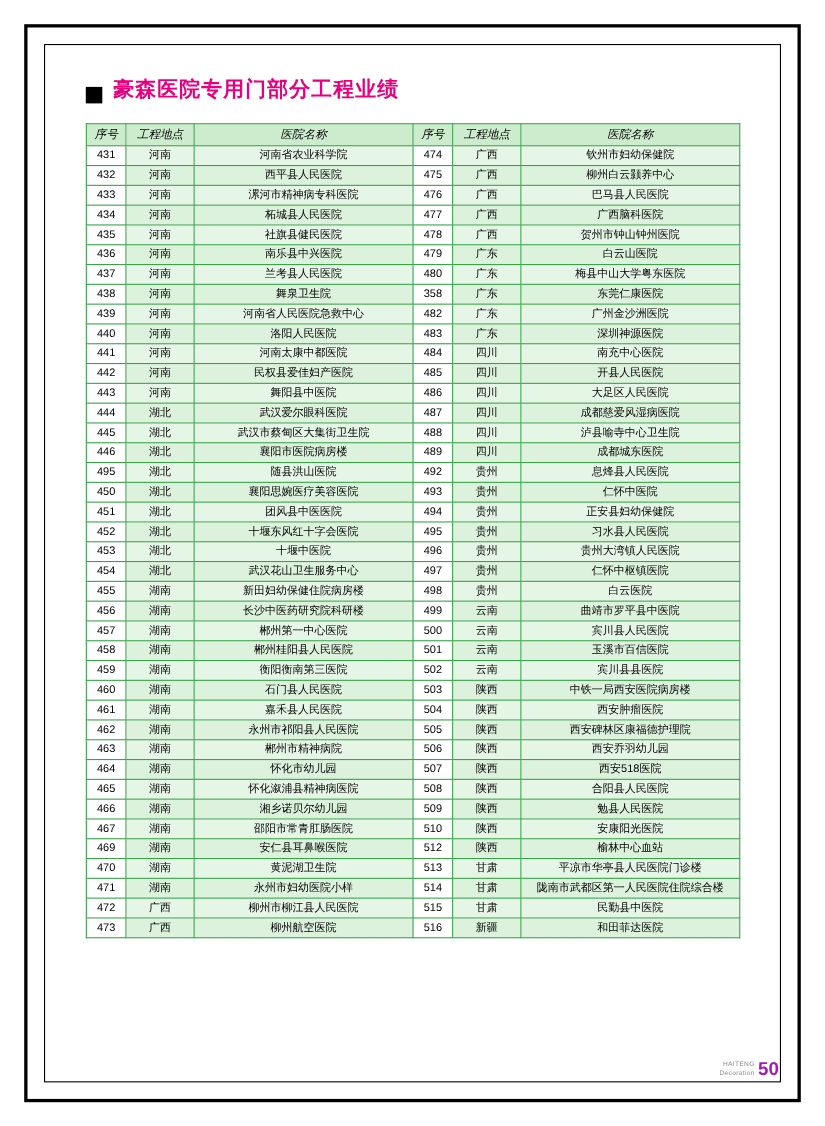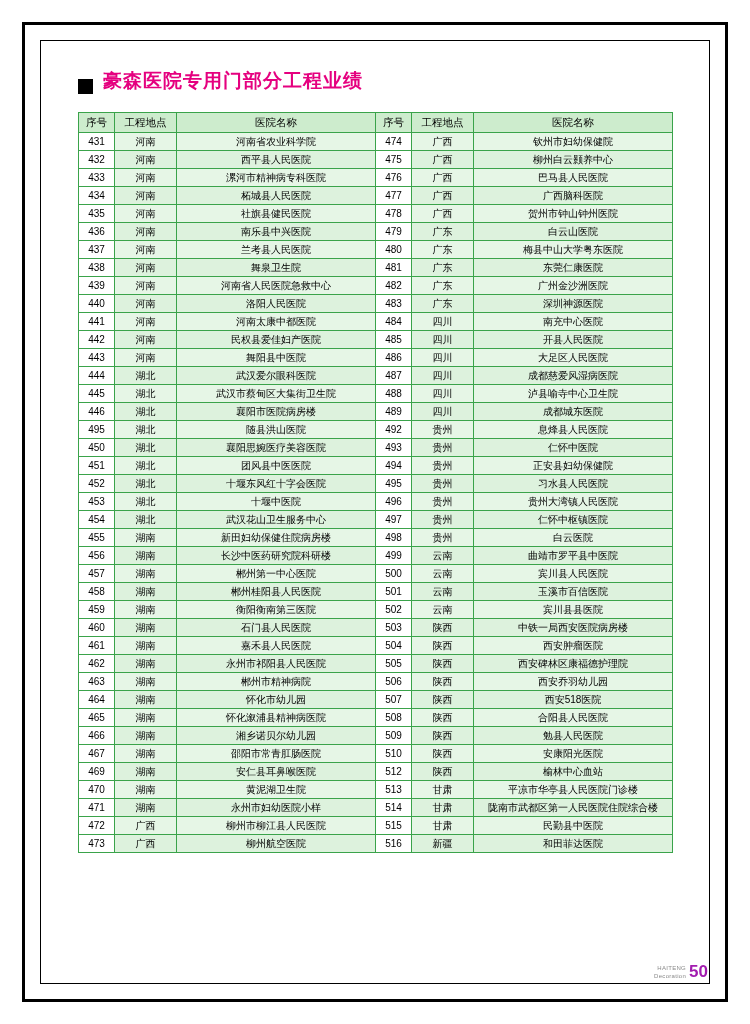--- a/index.html
+++ b/index.html
@@ -81,20 +81,21 @@
     padding: 0 1px;
     color: #000000;
     white-space: nowrap;
     overflow: hidden;
   }
   table.perf thead th {
     background: #cdeccd;
     font-weight: normal;
     height: 19px;
     font-size: 10.5px;
+    font-style: italic;
   }
   table.perf td.idx {
     background: #ffffff;
   }
   table.perf td.loc {
     background: #e6f6e6;
   }
   table.perf td.name {
     background: #e6f6e6;
   }
@@ -223,21 +224,21 @@
             <td class="loc">河南</td>
             <td class="name">兰考县人民医院</td>
             <td class="idx">480</td>
             <td class="loc">广东</td>
             <td class="name">梅县中山大学粤东医院</td>
           </tr>
           <tr>
             <td class="idx">438</td>
             <td class="loc">河南</td>
             <td class="name">舞泉卫生院</td>
-            <td class="idx">481</td>
+            <td class="idx">358</td>
             <td class="loc">广东</td>
             <td class="name">东莞仁康医院</td>
           </tr>
           <tr>
             <td class="idx">439</td>
             <td class="loc">河南</td>
             <td class="name">河南省人民医院急救中心</td>
             <td class="idx">482</td>
             <td class="loc">广东</td>
             <td class="name">广州金沙洲医院</td>

